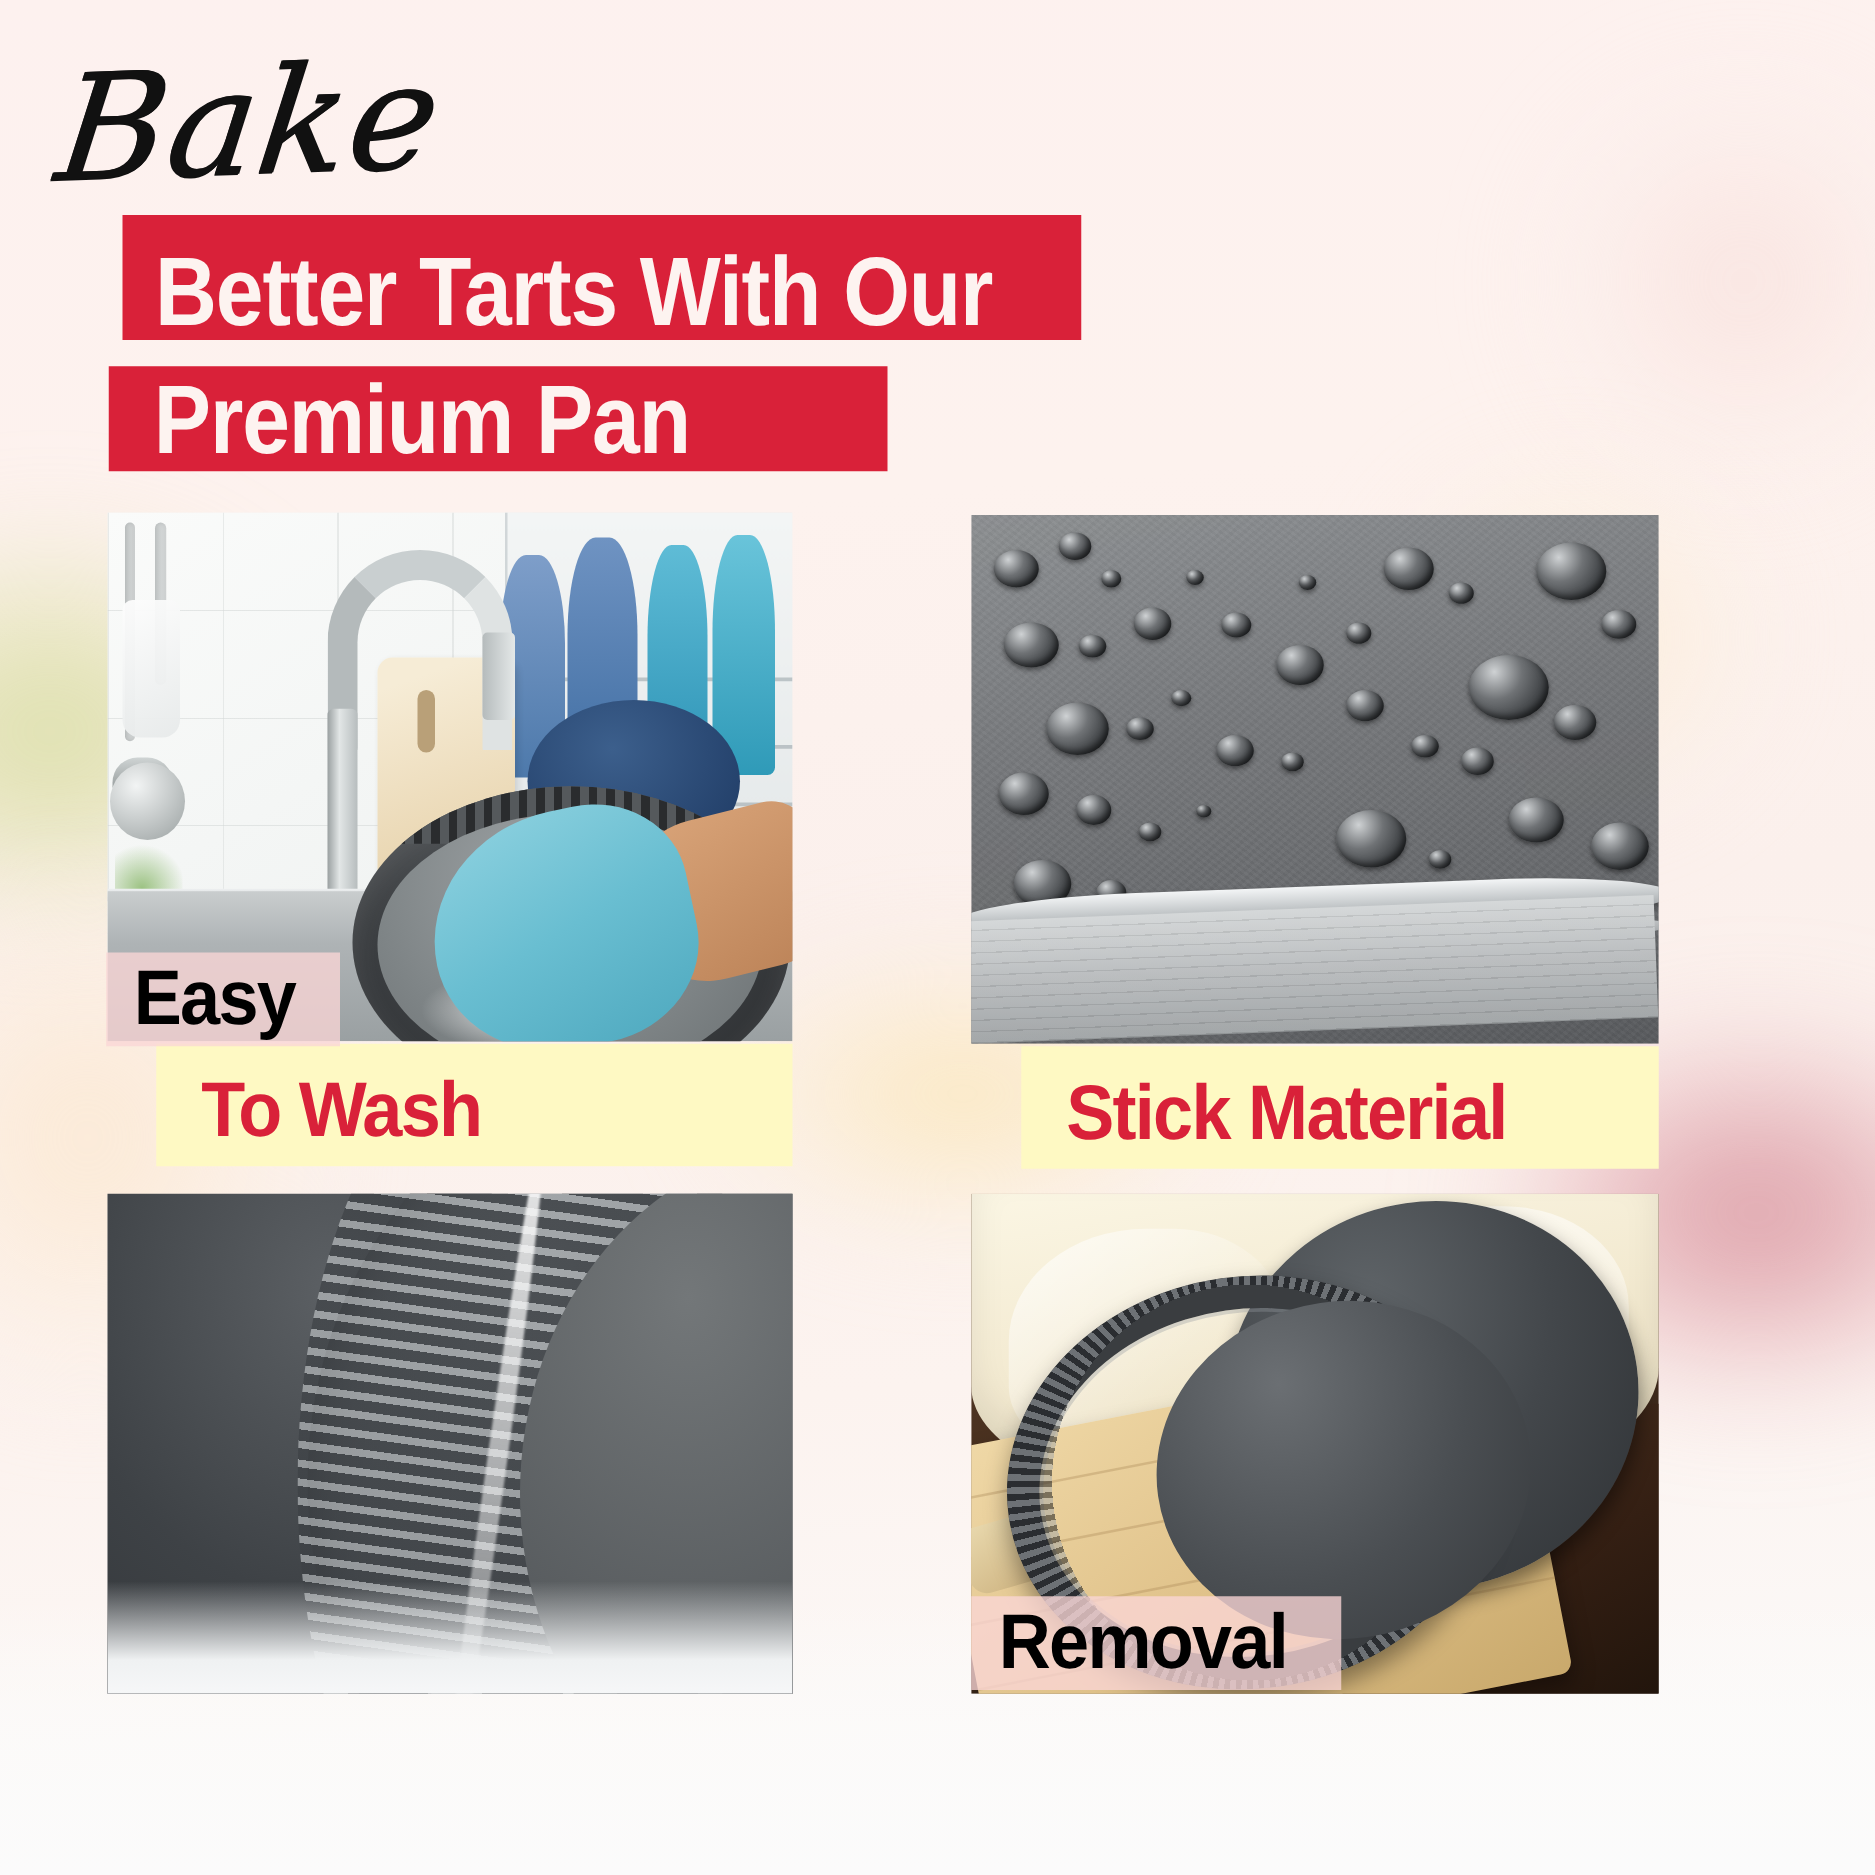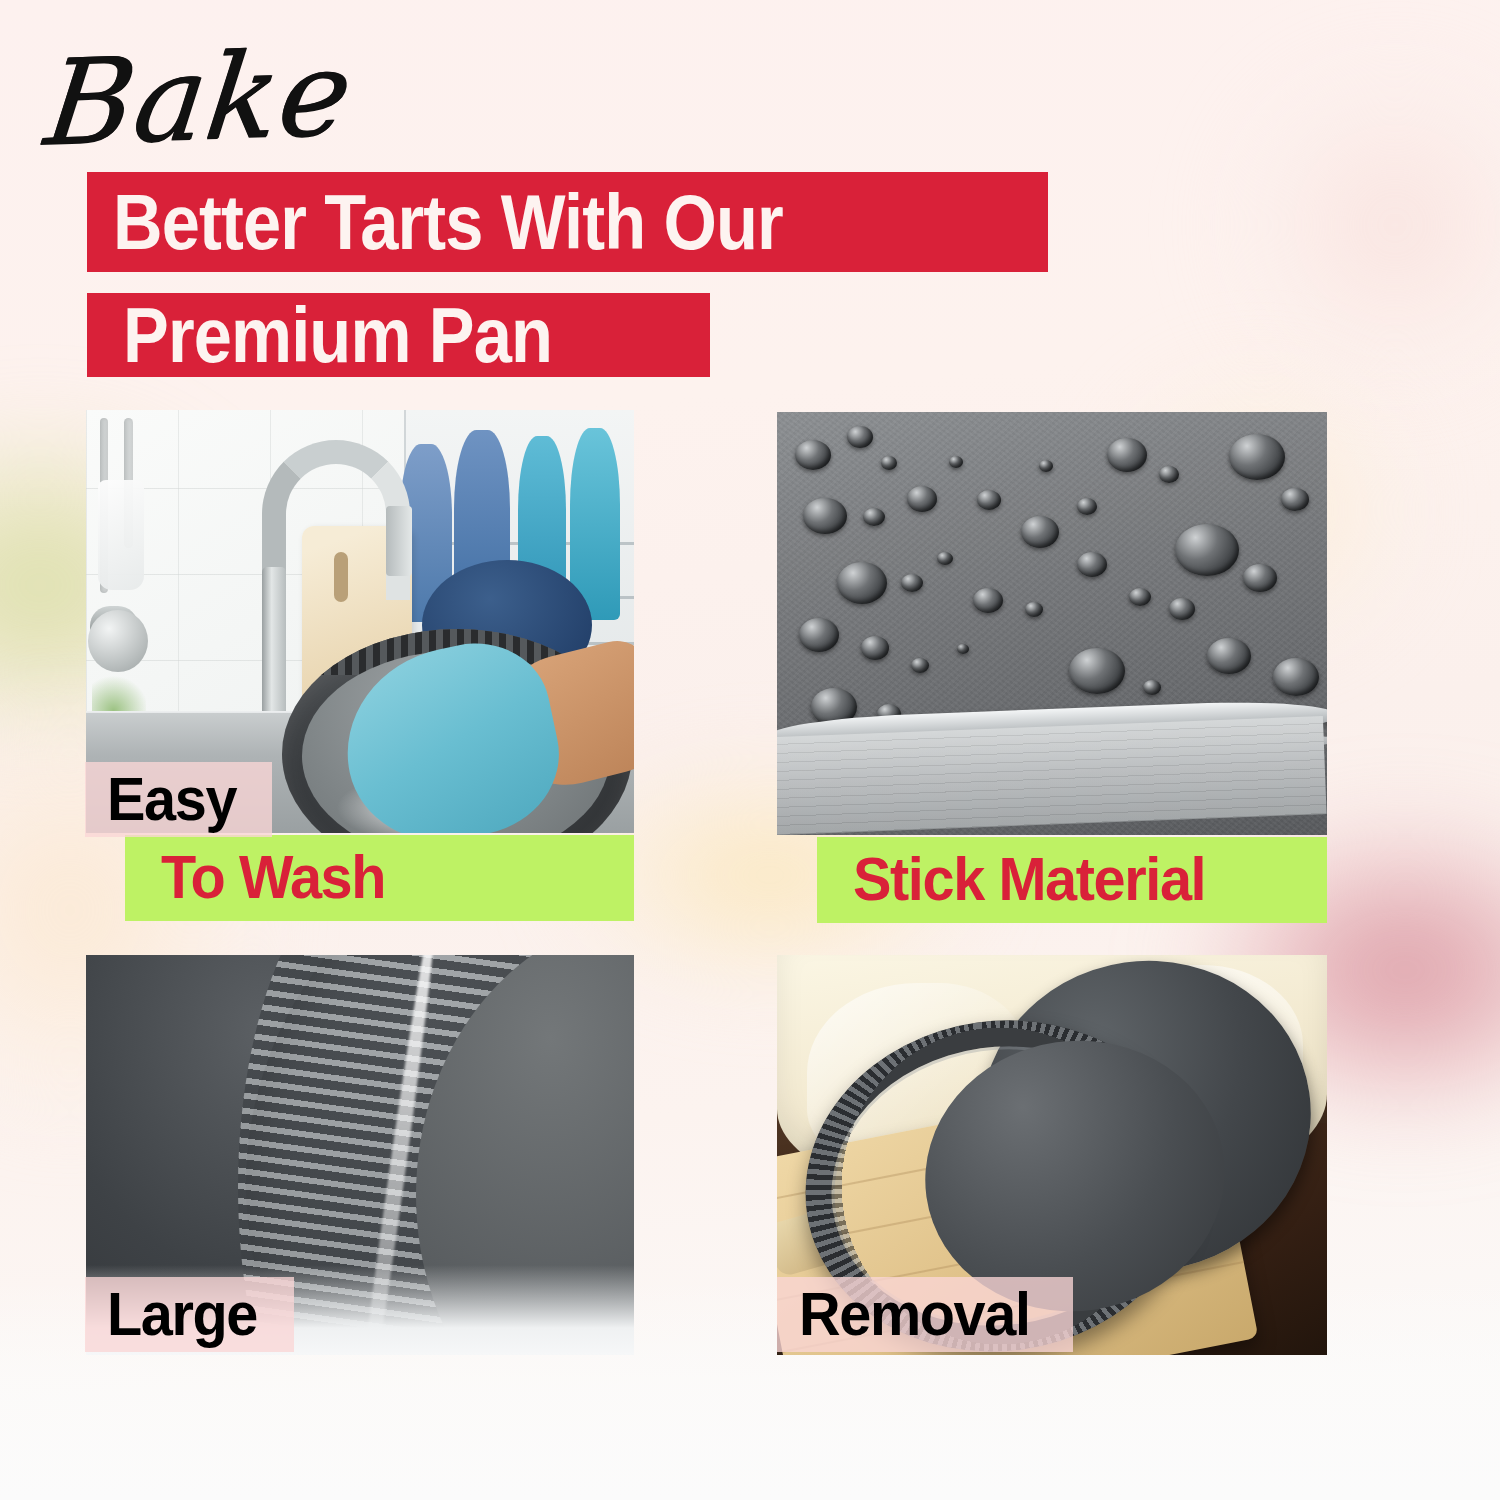--- a/index.html
+++ b/index.html
@@ -96,21 +96,21 @@
     font-family: "Liberation Sans", sans-serif;
     font-weight: 700;
     font-size: 78px;
     line-height: 1;
     letter-spacing: -1px;
     transform: scaleX(0.88);
     transform-origin: left center;
     white-space: nowrap;
     display: block;
   }
-  #headline-line-1 { left: 87px; top: 172px; width: 961px; height: 100px; }
+  #headline-line-1 { left: 98px; top: 172px; width: 767px; height: 100px; align-items: flex-end; }
   #headline-line-2 { left: 87px; top: 293px; width: 623px; height: 84px; padding-left: 36px; }
 
   
   #cards { position: absolute; left: 0; top: 0; width: 1500px; height: 1500px; }
 
   .card { position: absolute; }
   #card-0 { left: 86px;  top: 410px; width: 548px; height: 516px; }
   #card-1 { left: 777px; top: 412px; width: 550px; height: 516px; }
   #card-2 { left: 86px;  top: 955px; width: 548px; height: 495px; }
   #card-3 { left: 777px; top: 955px; width: 550px; height: 495px; }
@@ -137,22 +137,22 @@
     color: #000000;
     letter-spacing: -1.5px;
     transform: scaleX(0.93);
     transform-origin: left center;
     display: block;
   }
 
   .badge-bottom {
     position: absolute;
     z-index: 5;
-    background: #bef264;
-    padding: 8px 28px 10px 36px;
+    background: #fef9c3;
+    padding: 20px 28px 10px 36px;
     white-space: nowrap;
   }
   .badge-bottom span {
     font-family: "Liberation Sans", sans-serif;
     font-weight: 700;
     font-size: 62px;
     line-height: 1.1;
     color: #d92139;
     letter-spacing: -1.5px;
     transform: scaleX(0.93);
@@ -465,23 +465,20 @@
     <div class="card-photo">
       <div class="ph3">
         <div class="disc"></div>
         <div class="ring-outer"></div>
         <div class="flute"></div>
         <div class="inner-face"></div>
         <div class="hl"></div>
         <div class="bottom-shadow"></div>
       </div>
     </div>
-    <div class="badge-top">
-      <span>Large</span>
-    </div>
   </div>
 
   <div class="card short" id="card-3">
     <div class="card-photo">
       <div class="ph4">
         <div class="tablewood"></div>
         <div class="cloth"></div>
         <div class="cloth-fold1"></div>
         <div class="cloth-fold2"></div>
         <div class="board4">

